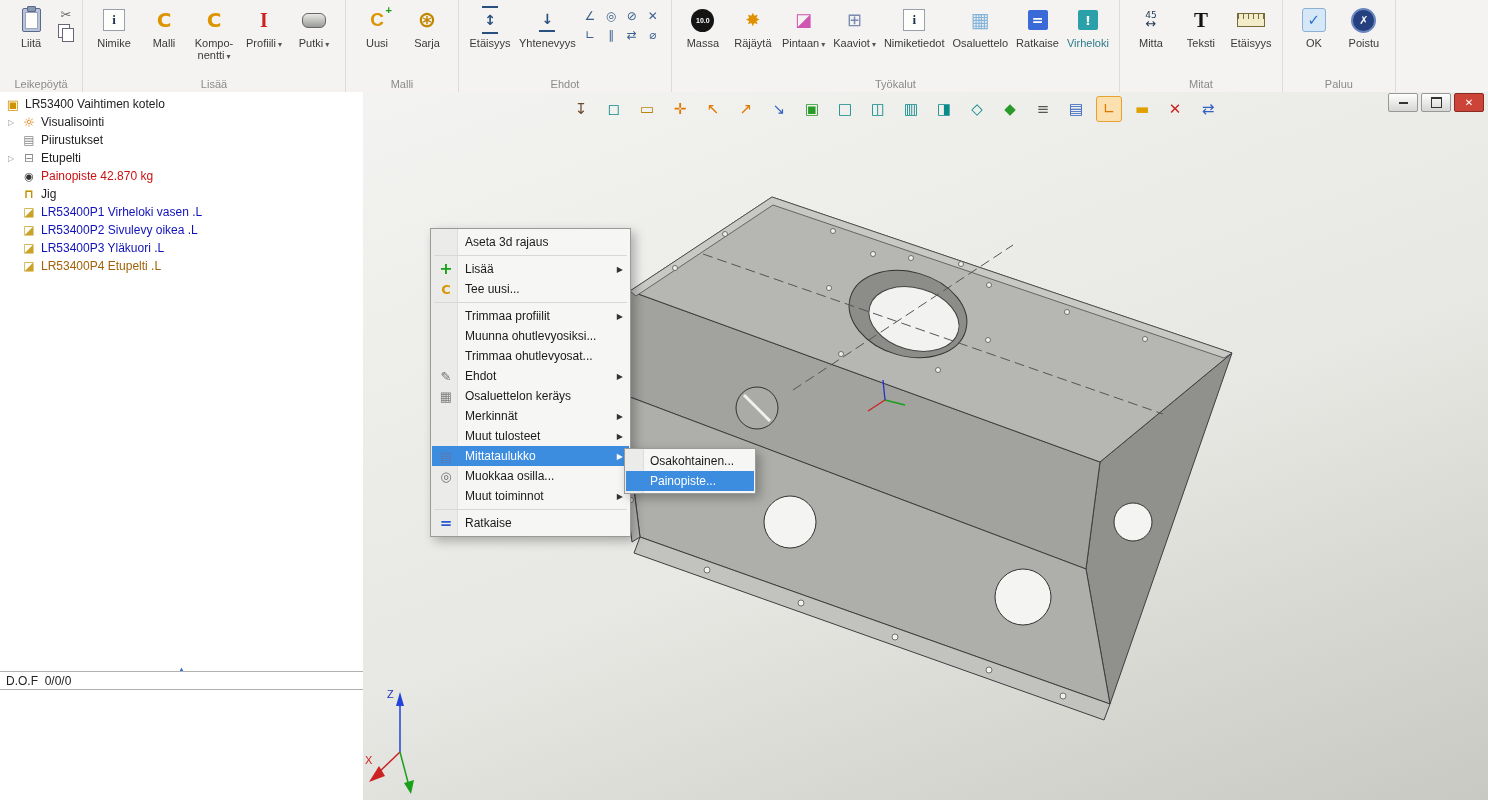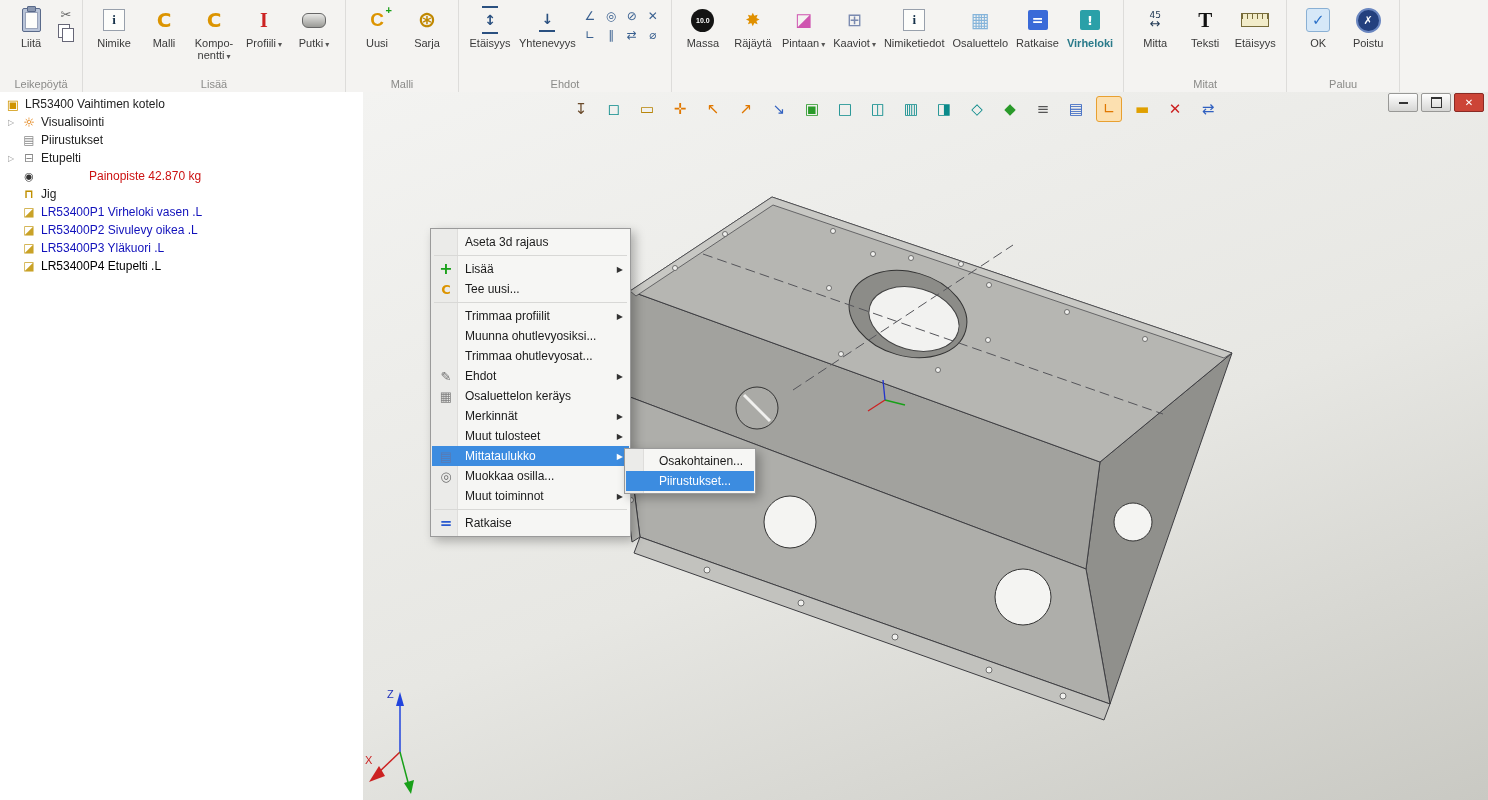--- a/index.html
+++ b/index.html
@@ -86,21 +86,21 @@
   .mi{position:relative;height:20px;display:flex;align-items:center;padding-left:33px;padding-right:6px;color:#1a1a1a;}
   .mi .mic{position:absolute;left:4px;width:20px;justify-content:center;}
   .mlabel{flex:1;white-space:nowrap;}
   .marrow{font-size:8px;color:#333;margin-left:4px;}
   .mi.hl{background:#3c8ce0;color:#fff;}
   .mi.hl .marrow{color:#fff;}
   .msep{height:1px;background:#d8d8d6;margin:3px 2px;position:relative;z-index:1;}
   .csub{position:absolute;left:624px;top:448px;width:128px;background:#f6f6f4;border:1px solid #9a9a9a;
         box-shadow:4px 4px 10px rgba(0,0,0,.28);padding:2px 1px;z-index:21;}
   .csub::before{content:"";position:absolute;left:0;top:0;bottom:0;width:18px;background:#ebebe9;border-right:1px solid #dedddb;}
-  .csub .mi{padding-left:33px;}
+  .csub .mi{padding-left:24px;}
 </style>
 </head>
 <body>
 
 <div class="ribbon" id="ribbon">
     <div class="rgroup">
       <div class="rbody">
         <div class="rbtn">
           <div class="ricon">
             <span class="icn ic-clipboard"></span>
@@ -272,23 +272,24 @@
             </span>
           </div>
           <div class="rlabel">Ratkaise</div>
         </div>
         <div class="rbtn">
           <div class="ricon">
             <span class="icn ic-errlog">
               <span>!</span>
             </span>
           </div>
-          <div class="rlabel" style="color: rgb(42, 122, 138); font-weight: bold;">Virheloki</div>
-        </div>
-      </div>
+          <div class="rlabel" style="color: rgb(42, 122, 138);">Virheloki</div>
+        </div>
+      </div>
+      <div class="rgl">Työkalut</div>
     </div>
     <div class="rgroup">
       <div class="rbody">
         <div class="rbtn">
           <div class="ricon">
             <span class="icn ic-dim45">
               <span class="stk">45</span>
               <span class="stk">↔</span>
             </span>
           </div>
@@ -359,21 +360,21 @@
         <div class="ticn">
           <span class="icn " style="color: rgb(136, 136, 136); font-size: 12px;">⊟</span>
         </div>
         <span class="tlabel">Etupelti</span>
       </div>
       <div class="trow lvl1">
         <span class="tarr"></span>
         <div class="ticn">
           <span class="icn " style="color: rgb(51, 51, 51); font-size: 11px;">◉</span>
         </div>
-        <span class="tlabel" style="color: rgb(204, 17, 17); margin-left: 48px;">Painopiste 42.870 kg</span>
+        <span class="tlabel" style="color: rgb(204, 17, 17);">Painopiste 42.870 kg</span>
       </div>
       <div class="trow lvl1">
         <span class="tarr"></span>
         <div class="ticn">
           <span class="icn " style="color: rgb(192, 144, 0); font-size: 12px; font-weight: bold;">⊓</span>
         </div>
         <span class="tlabel">Jig</span>
       </div>
       <div class="trow lvl1">
         <span class="tarr"></span>
@@ -394,23 +395,27 @@
         <div class="ticn">
           <span class="icn " style="color: rgb(201, 162, 39); font-size: 12px;">◪</span>
         </div>
         <span class="tlabel" style="color: rgb(17, 17, 187);">LR53400P3 Yläkuori .L</span>
       </div>
       <div class="trow lvl1">
         <span class="tarr"></span>
         <div class="ticn">
           <span class="icn " style="color: rgb(201, 162, 39); font-size: 12px;">◪</span>
         </div>
-        <span class="tlabel" style="color: #000000;">LR53400P4 Etupelti .L</span>
-      </div>
-    </div>
+        <span class="tlabel" style="color: #a16207;">LR53400P4 Etupelti .L</span>
+      </div>
+    </div>
+  <div class="dof-row">
+    <span class="split-tri">▲</span>
+    <span>D.O.F  0/0/0</span>
+  </div>
   <div class="panel-filler"></div>
 </div>
 
 <div class="viewport">
 
   <svg class="model-svg" viewBox="0 0 1125 708">
     <g stroke="#3e3e42" stroke-width="1" stroke-linejoin="round">
       <polygon points="869,261 737,370 723,477 747,612" fill="#90908c"></polygon>
       <polygon points="267,199 737,370 723,477 259,302" fill="#a2a29e"></polygon>
       <polygon points="259,302 723,477 747,612 277,445" fill="#aeaeaa"></polygon>
@@ -564,15 +569,15 @@
     <div class="mi">
       <span class="icn mic" style="color: rgb(42, 90, 208); font-size: 15px; font-weight: bold;">=</span>
       <span class="mlabel">Ratkaise</span>
     </div>
   </div>
 <div class="csub" id="context-submenu">
     <div class="mi">
       <span class="mlabel">Osakohtainen...</span>
     </div>
     <div class="mi hl">
-      <span class="mlabel">Piirustukset...</span>
+      <span class="mlabel">Painopiste...</span>
     </div>
   </div>
 
 </body></html>

